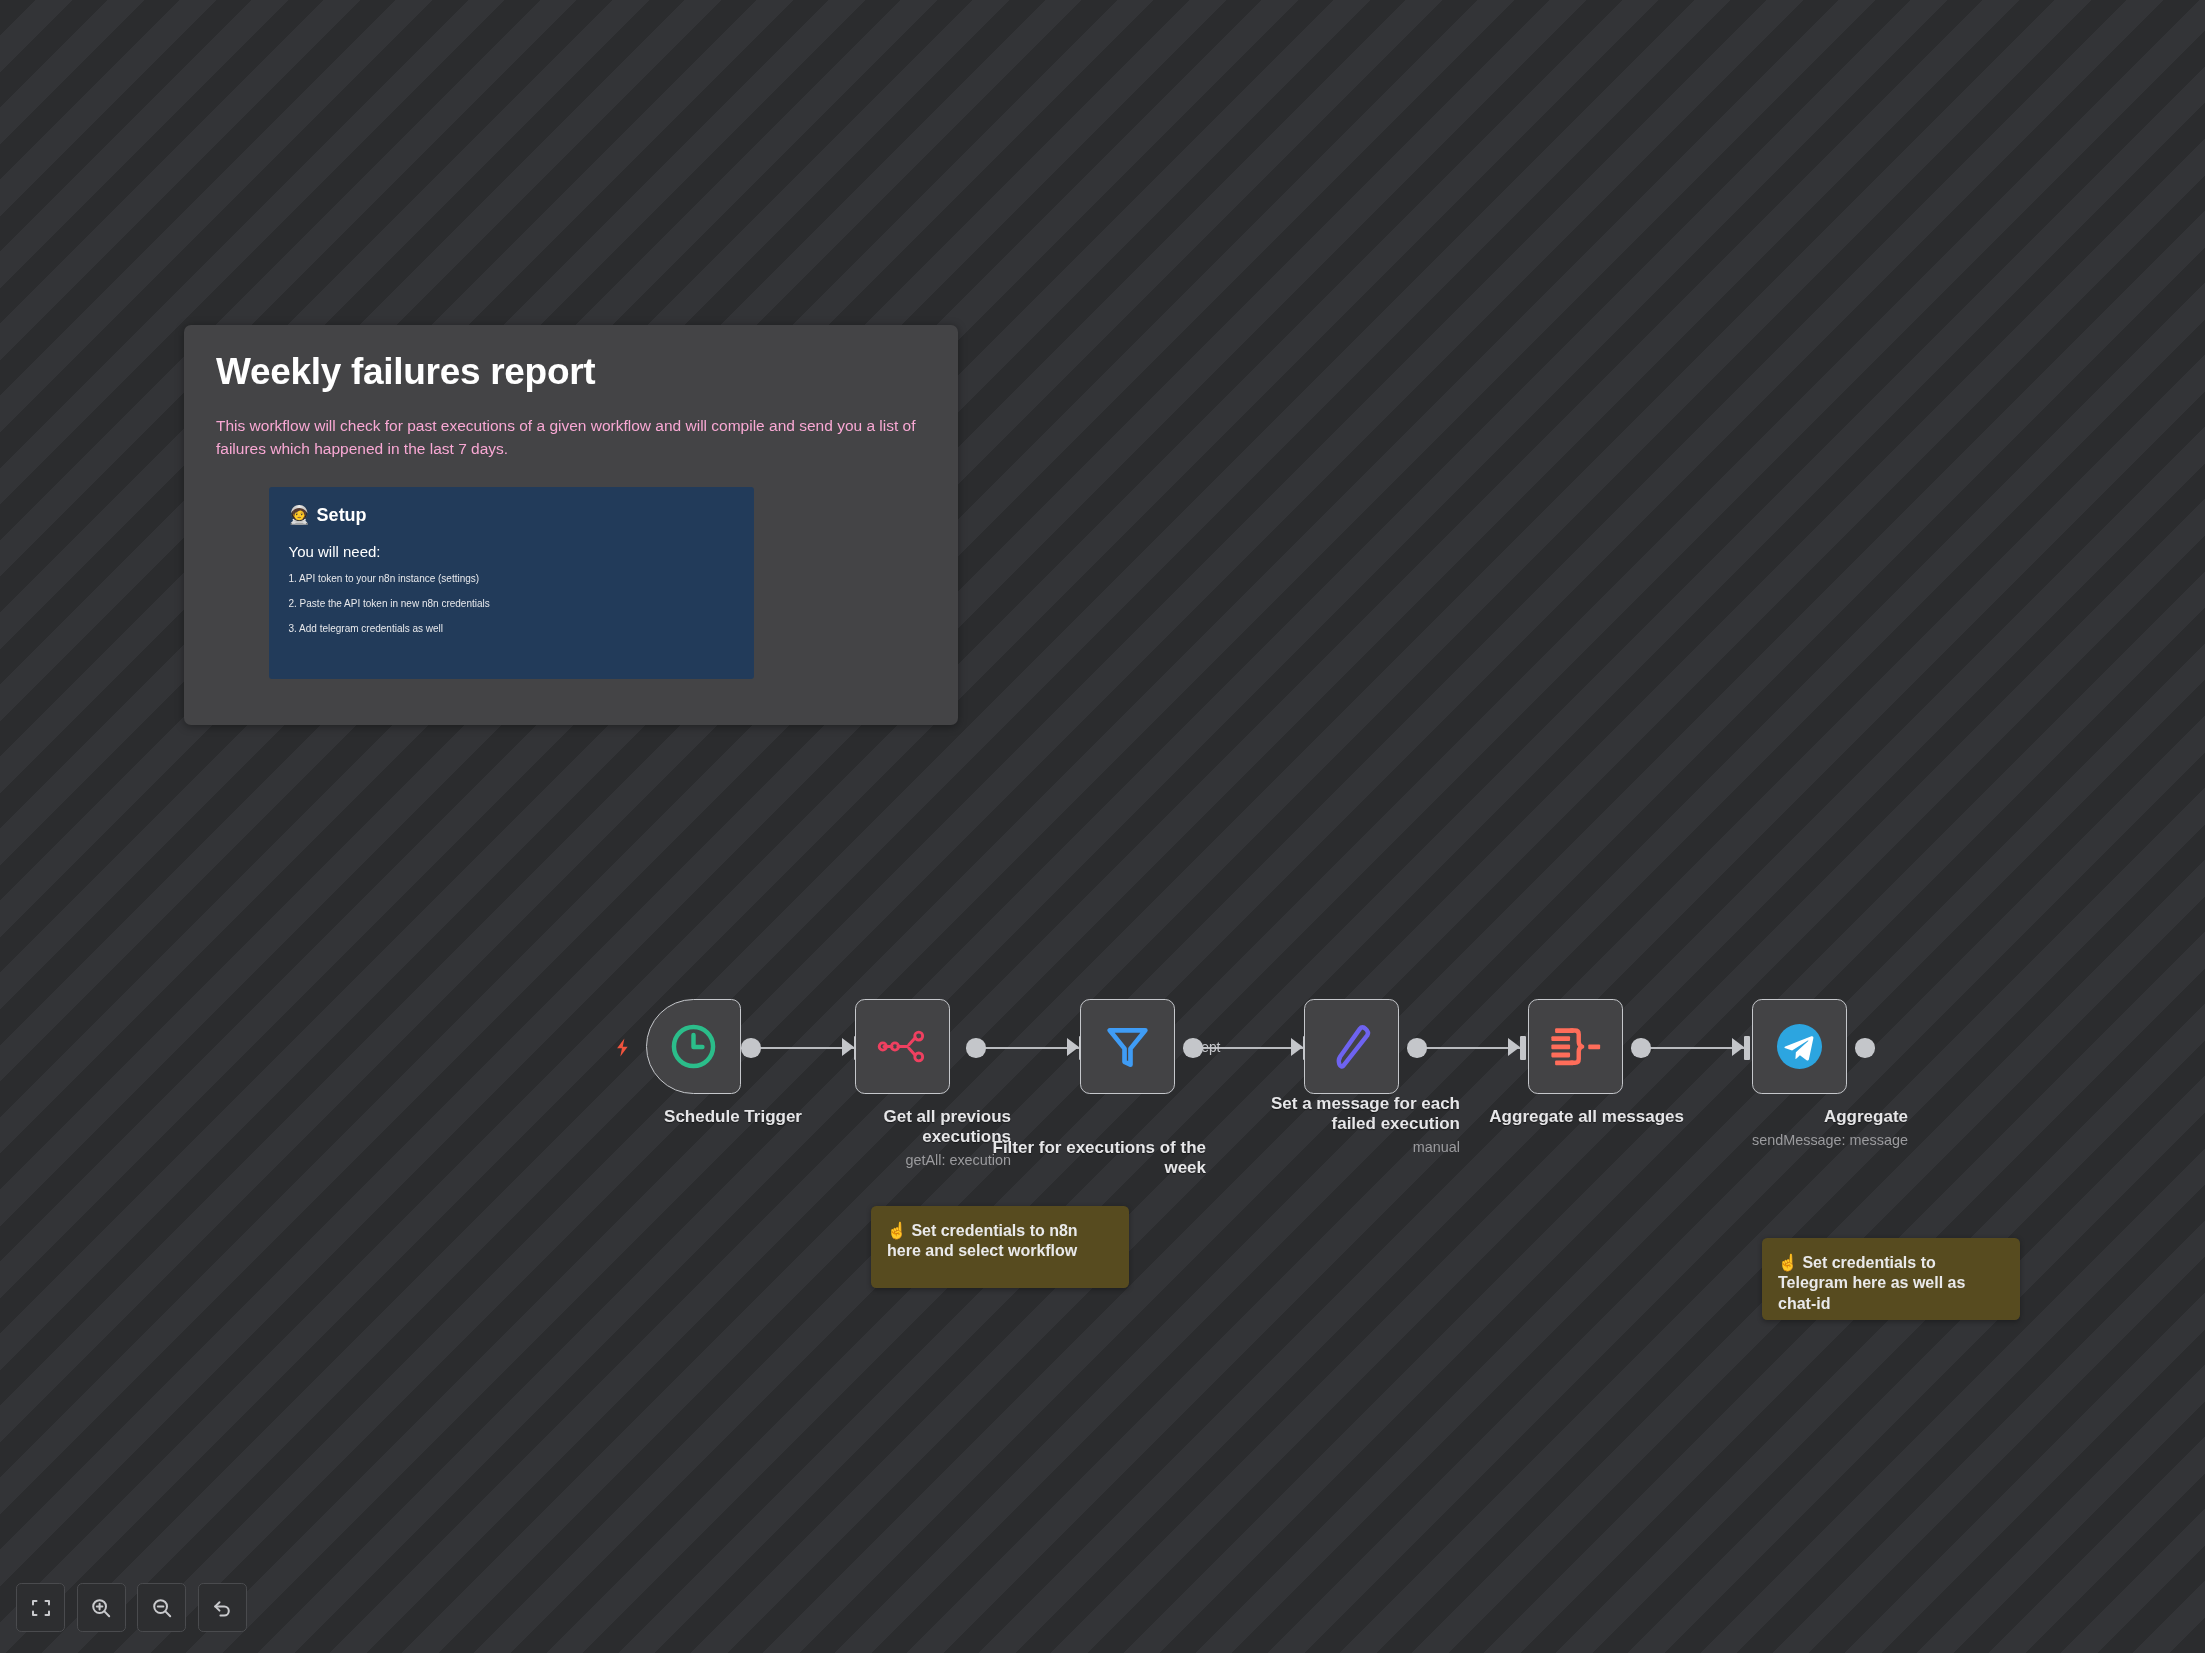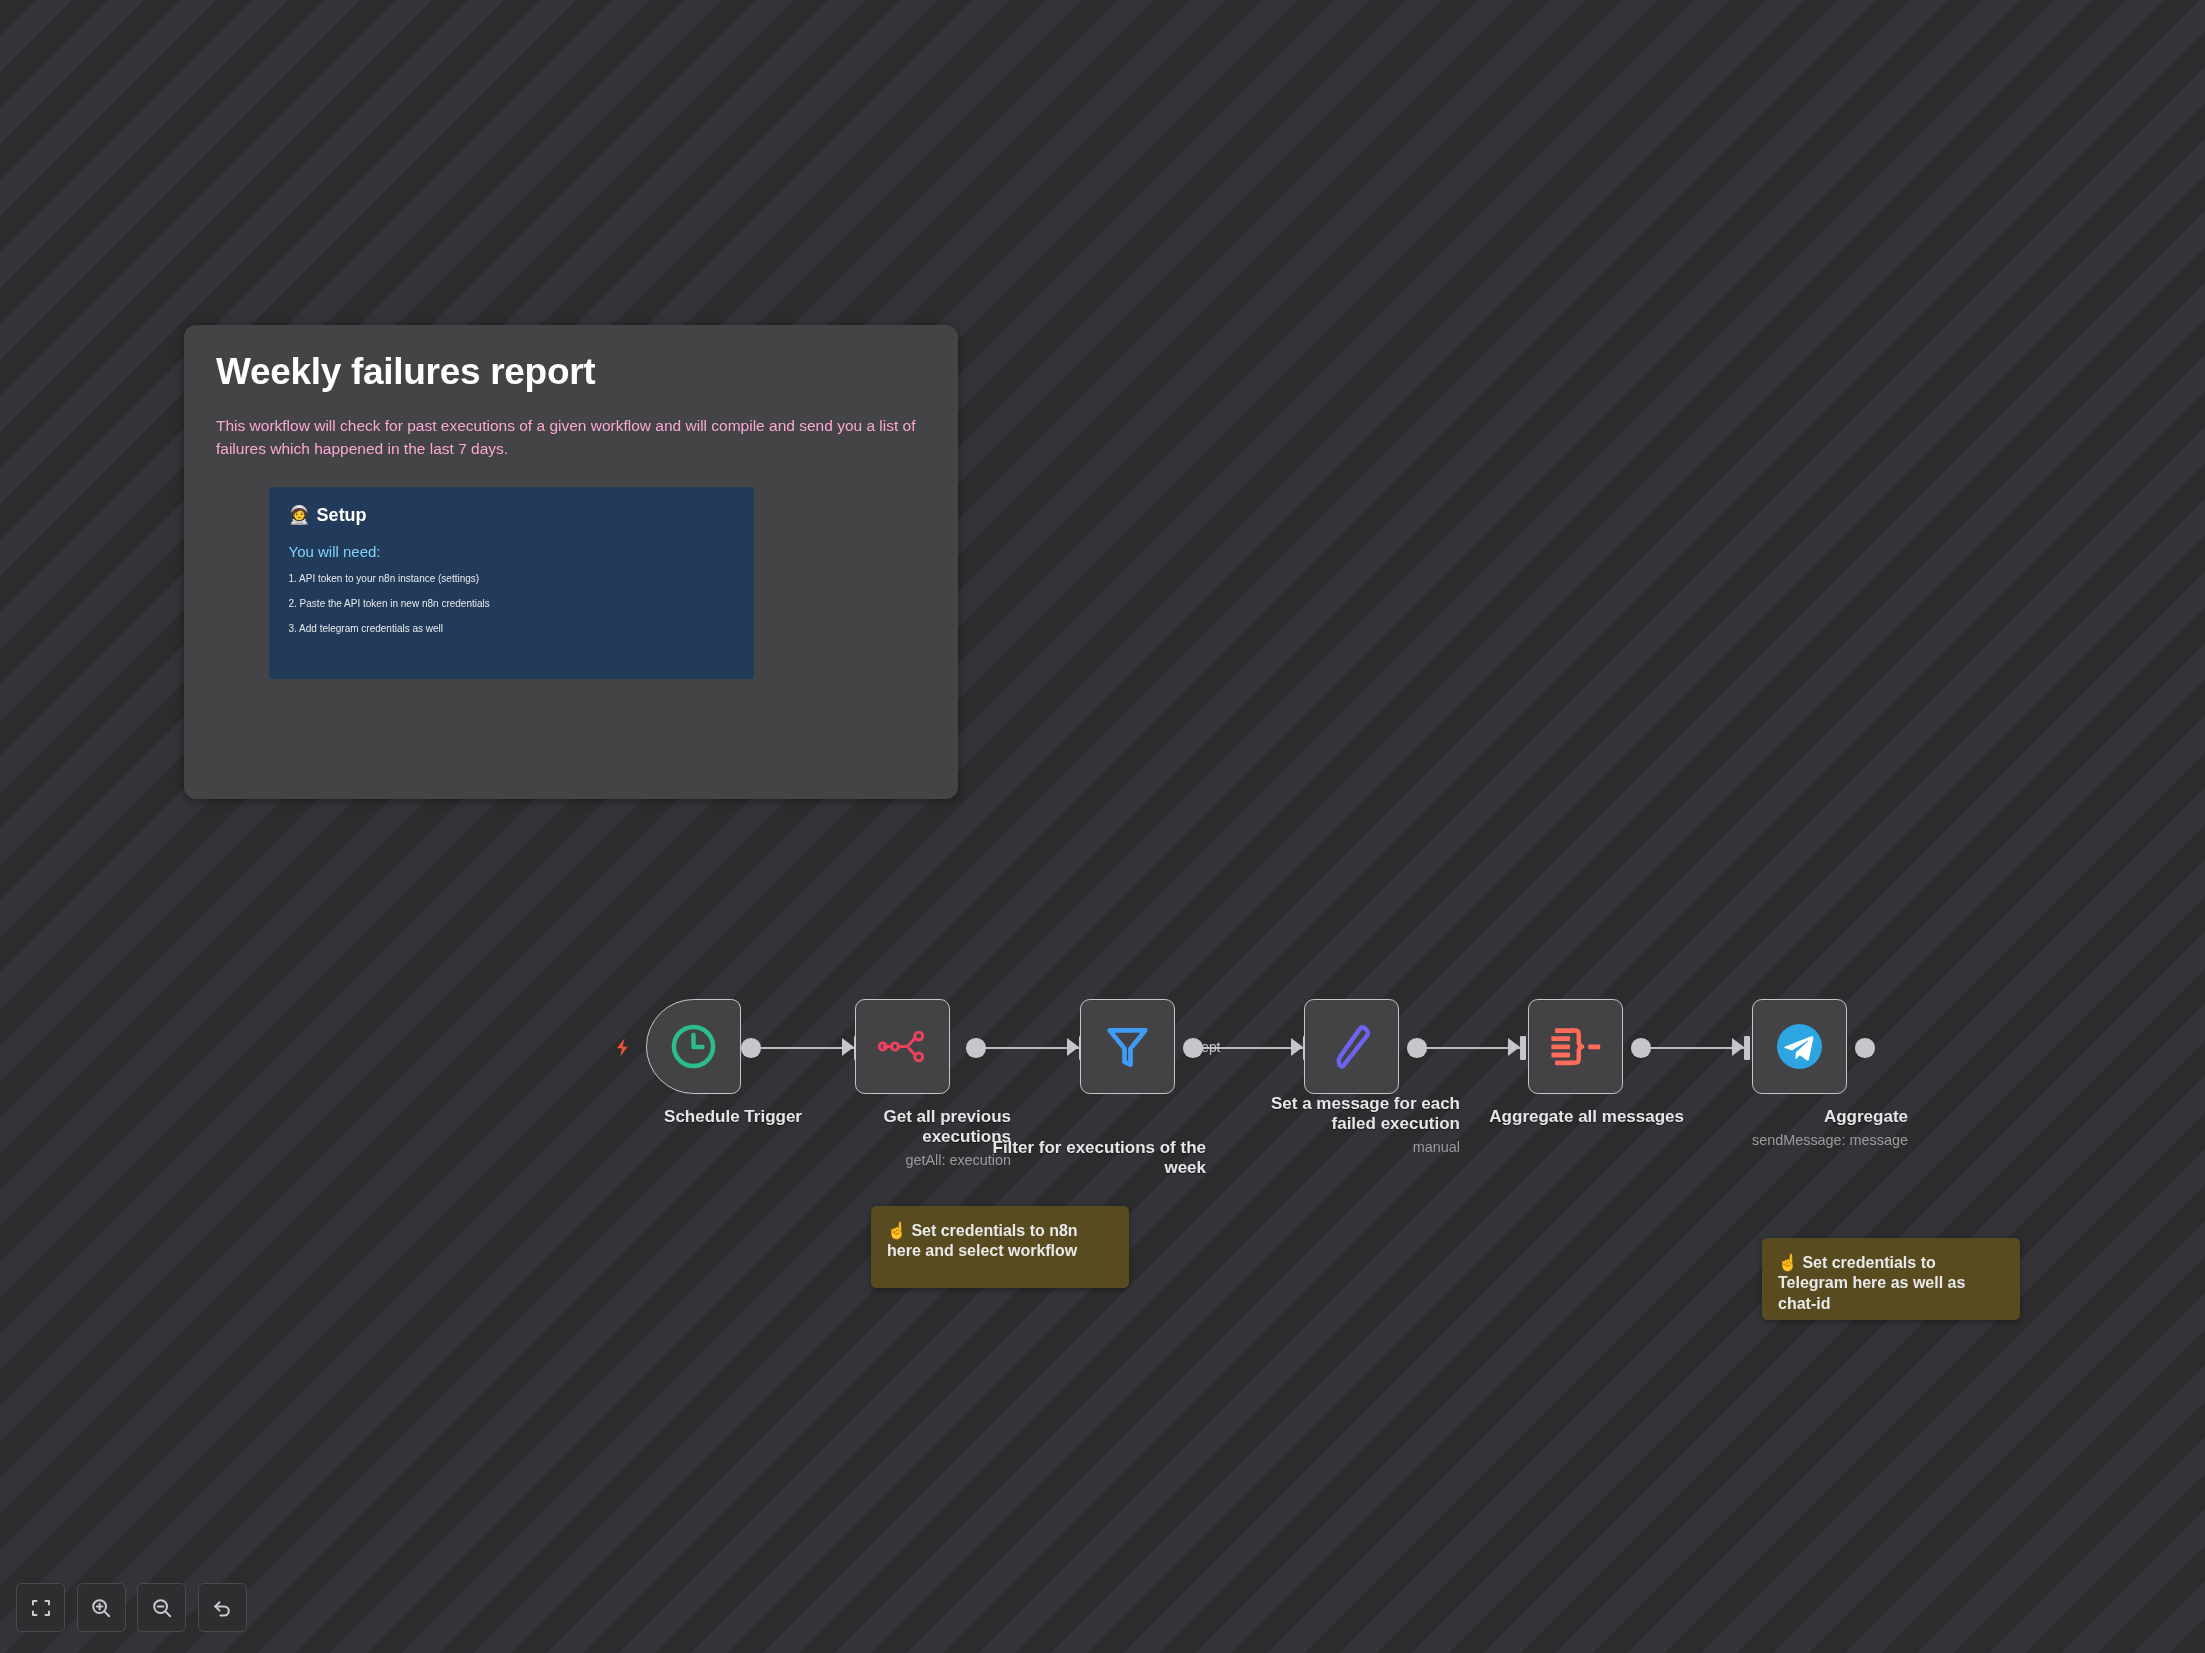--- a/index.html
+++ b/index.html
@@ -14,23 +14,23 @@
     position:absolute;inset:0;
     background-color:#2b2c2e;
     background-image:repeating-linear-gradient(
         135deg,
         #2b2c2e 0px, #2b2c2e 25px,
         #333437 25px, #333437 51px);
   }
   
   .sticky-main{
     position:absolute;
-    left:184px;top:325px;width:774px;height:474px;
+    left:184px;top:325px;width:774px;height:400px;
     background:#444446;
-    border-radius:12px;
+    border-radius:7px;
     box-shadow:0 1.7px 8px rgba(0,0,0,.35);
     box-sizing:border-box;
     padding:27.6px 32px 0 32px;
   }
   .sticky-title{
     font-size:37px;font-weight:700;color:#ffffff;
     letter-spacing:-0.3px;line-height:1.05;margin:0 0 24px 0;
   }
   .sticky-body{
     font-size:15.5px;line-height:1.46;color:#f9a8d4;
@@ -42,21 +42,21 @@
     width:485px;
     background:#223b5a;
     border-radius:2.9px;
     padding:17px 19.5px 30px 19.5px;
     box-sizing:border-box;
   }
   .callout-head{
     font-size:18px;font-weight:700;color:#ffffff;
     margin:0 0 17px 0;display:flex;align-items:center;gap:5.7px;
   }
-  .callout-sub{font-size:15px;color:#7dd3fc;margin:0 0 13.8px 0;}
+  .callout-sub{font-size:15px;color:#ffffff;margin:0 0 13.8px 0;}
   .callout-list{margin:0;padding:0;list-style:none;}
   .callout-list li{
     font-size:10px;color:#e8e9ec;line-height:1.0;margin-bottom:15px;
     white-space:nowrap;
   }
   
   .sticky-yellow{
     position:absolute;
     background:#574b1f;
     border-radius:5.2px;

